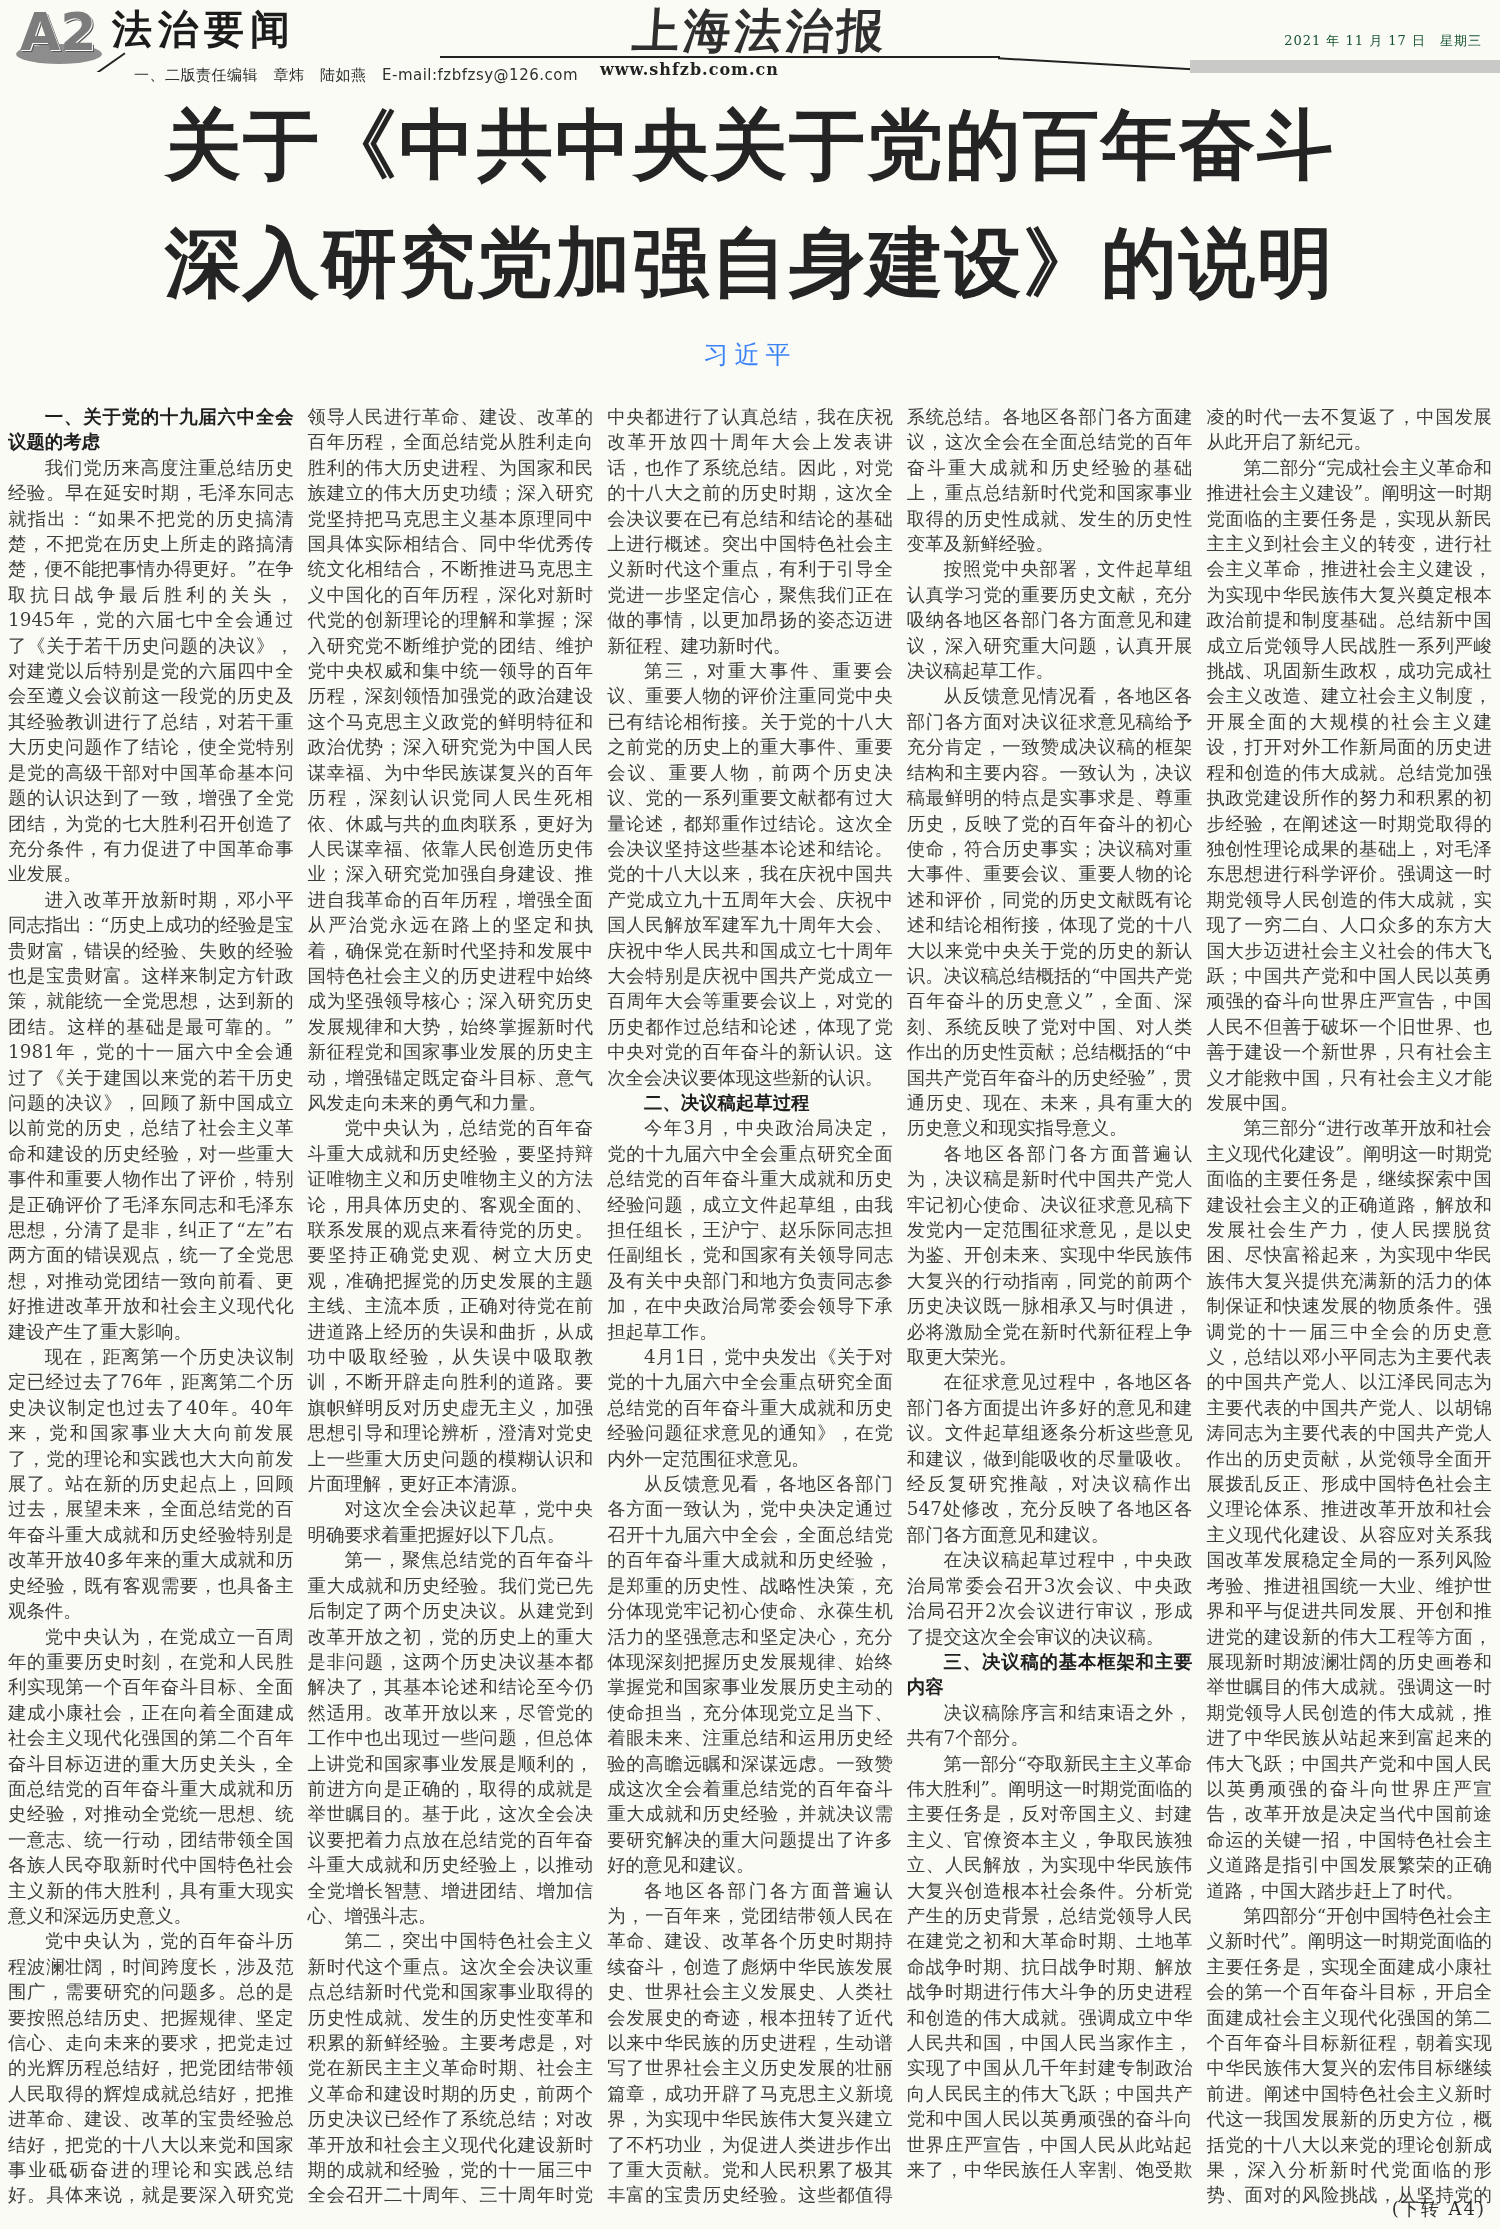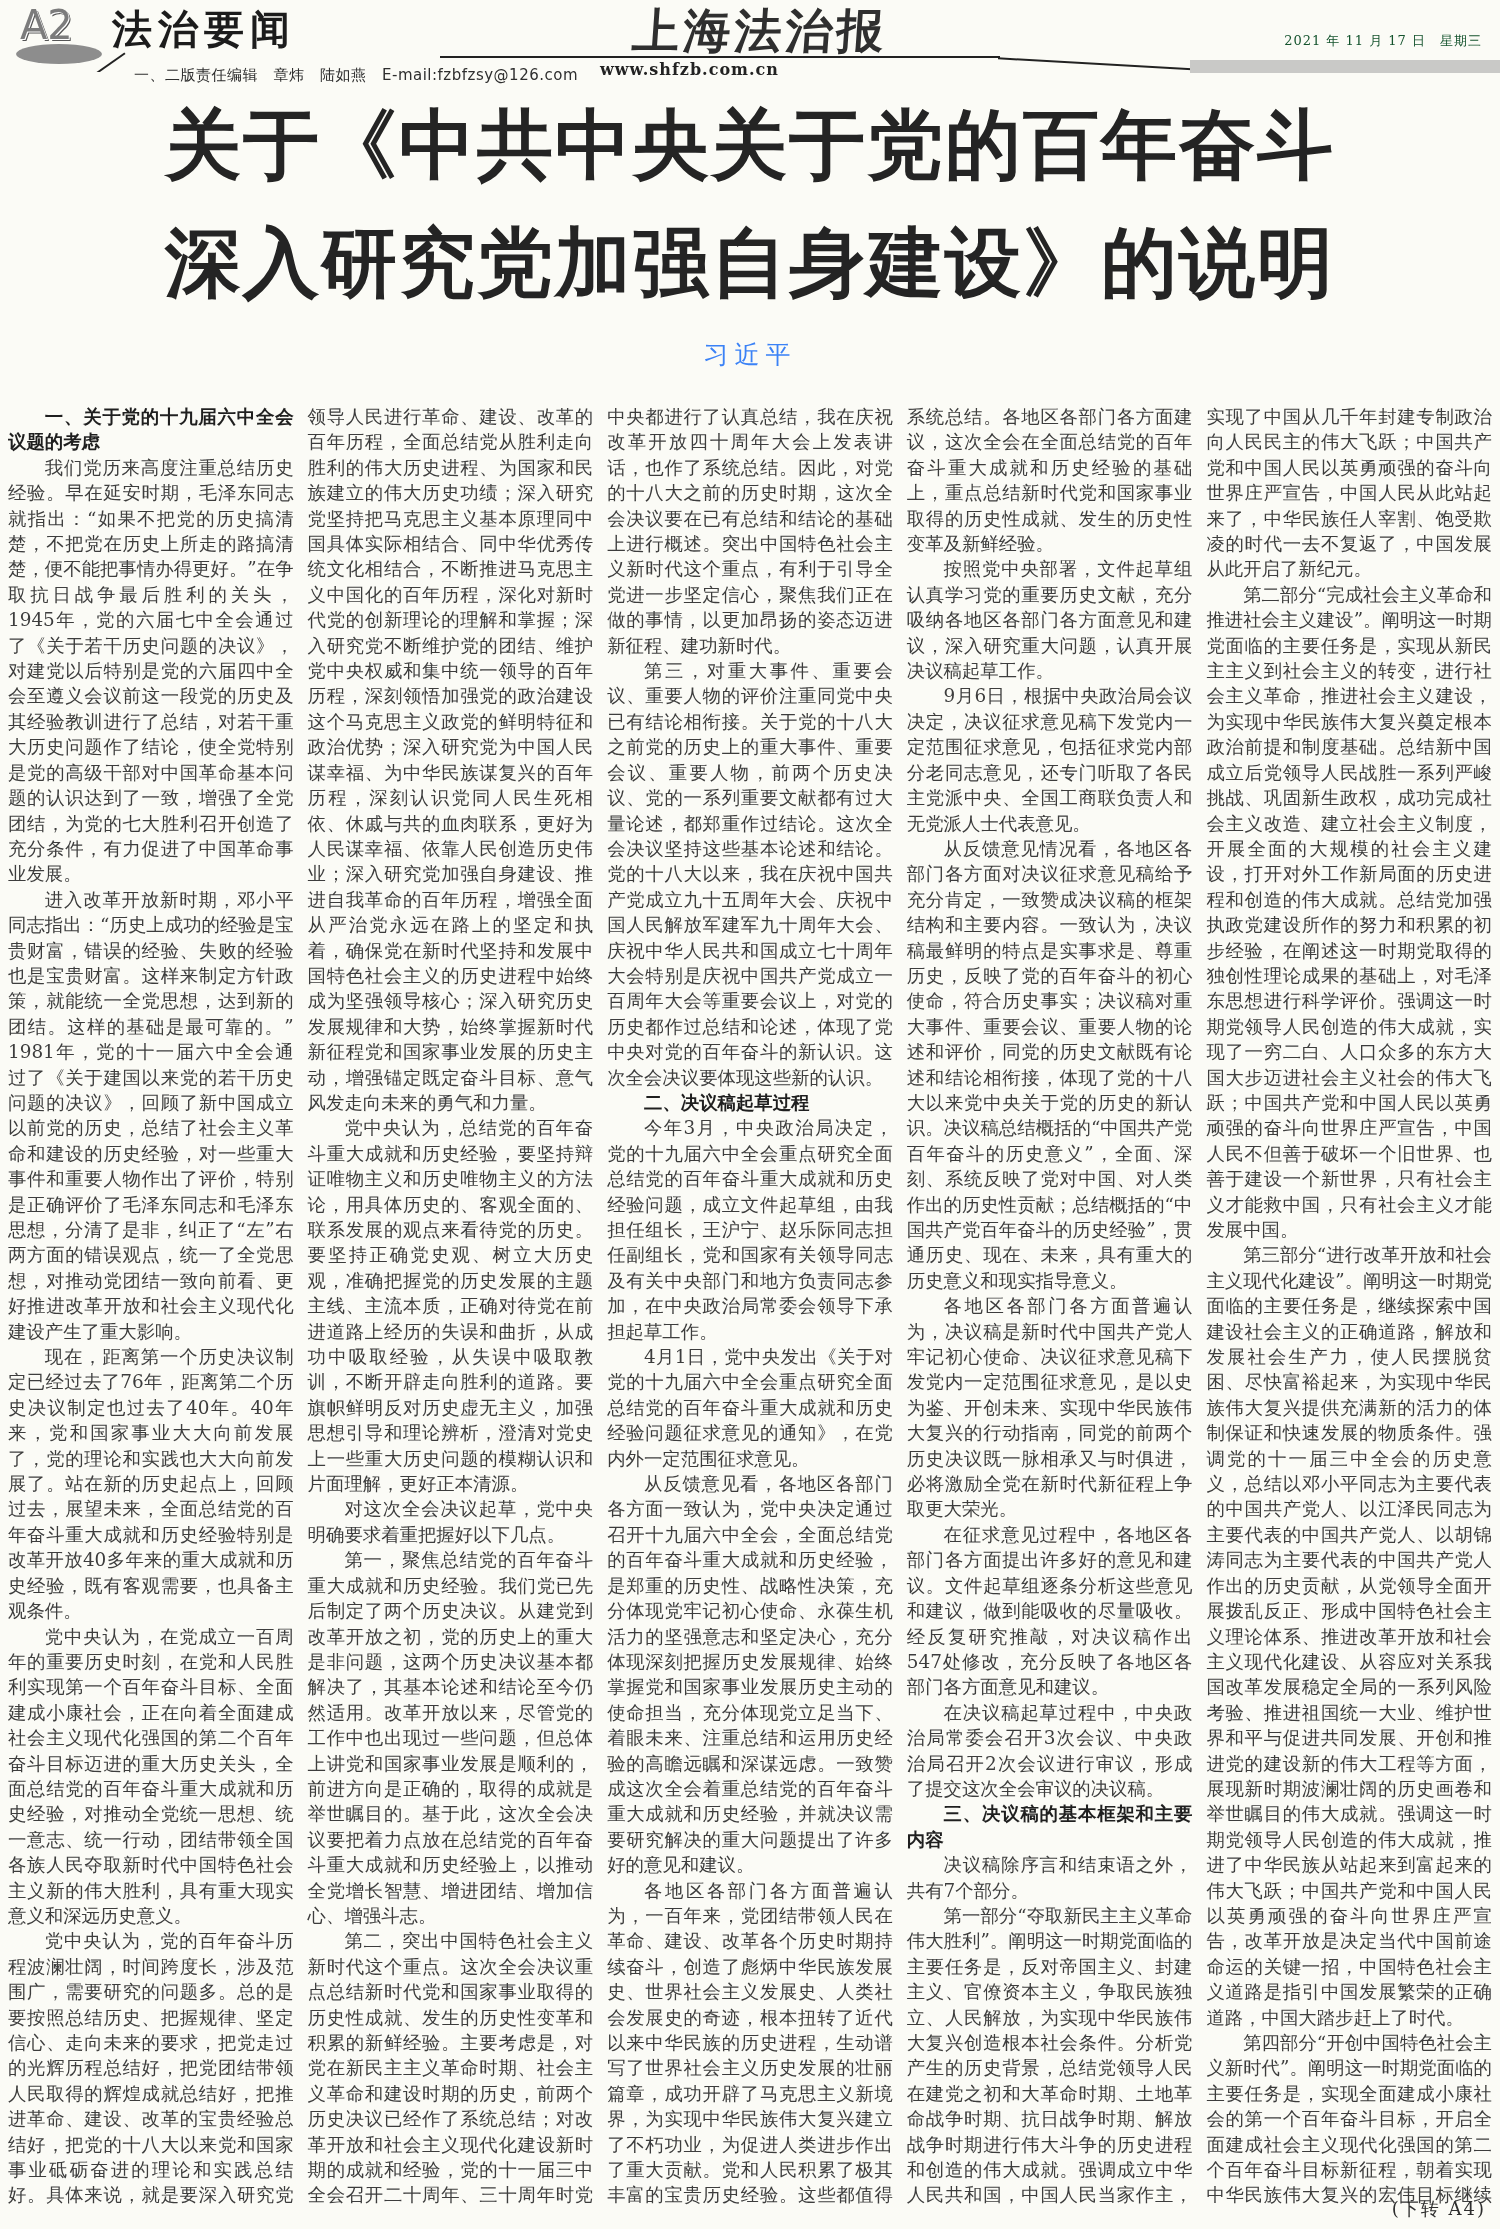--- a/index.html
+++ b/index.html
@@ -8,21 +8,21 @@
     position:relative; width:1500px; height:2229px; margin:0 auto;
     background:#fbfbf6; color:#3d3d3d; overflow:hidden;
     font-family:"DejaVu Serif","Liberation Serif",serif;
   }
   
   .header { position:absolute; left:0; top:0; width:1500px; height:80px; }
   .badge-wrap { position:absolute; left:14px; top:4px; width:92px; height:64px; }
   .badge-ellipse { position:absolute; left:2px; top:40px; width:86px; height:20px;
     background:#8d8d8d; border-radius:50%; }
   .badge-text { position:absolute; left:6px; top:-2px; font-family:"DejaVu Sans","Liberation Sans",sans-serif;
-    font-weight:normal; font-size:40px; color:#7c7c7c; text-shadow:1px 1px 0 #fff,2px 2px 0 #555; }
+    font-weight:bold; font-size:52px; color:#7c7c7c; text-shadow:1px 1px 0 #fff,2px 2px 0 #555; }
   .section-title { position:absolute; left:112px; top:2px;
     font-family:"DejaVu Sans","Liberation Sans",sans-serif;
     font-weight:900; font-size:40px; letter-spacing:6px; color:#1c1c1c; }
   .editors { position:absolute; left:118px; top:66px; font-size:15px; color:#2e2e2e;
     font-family:"DejaVu Sans","Liberation Sans",sans-serif; letter-spacing:0.5px;margin-left:16px; }
   .editor-slash { position:absolute; left:96px; top:50px; width:34px; height:22px; overflow:hidden; }
   .editor-slash::before { content:""; position:absolute; left:14px; top:-4px; width:2px; height:34px;
     background:#222; transform:rotate(55deg); }
   .masthead { position:absolute; left:560px; top:0px; width:400px; text-align:center;
     font-size:47px; font-weight:bold; letter-spacing:4px; color:#2f2f2f;
@@ -93,21 +93,20 @@
       <p class="para">对这次全会决议起草，党中央明确要求着重把握好以下几点。</p>
       <p class="para">第一，聚焦总结党的百年奋斗重大成就和历史经验。我们党已先后制定了两个历史决议。从建党到改革开放之初，党的历史上的重大是非问题，这两个历史决议基本都解决了，其基本论述和结论至今仍然适用。改革开放以来，尽管党的工作中也出现过一些问题，但总体上讲党和国家事业发展是顺利的，前进方向是正确的，取得的成就是举世瞩目的。基于此，这次全会决议要把着力点放在总结党的百年奋斗重大成就和历史经验上，以推动全党增长智慧、增进团结、增加信心、增强斗志。</p>
       <p class="para">第二，突出中国特色社会主义新时代这个重点。这次全会决议重点总结新时代党和国家事业取得的历史性成就、发生的历史性变革和积累的新鲜经验。主要考虑是，对党在新民主主义革命时期、社会主义革命和建设时期的历史，前两个历史决议已经作了系统总结；对改革开放和社会主义现代化建设新时期的成就和经验，党的十一届三中全会召开二十周年、三十周年时党中央都进行了认真总结，我在庆祝改革开放四十周年大会上发表讲话，也作了系统总结。因此，对党的十八大之前的历史时期，这次全会决议要在已有总结和结论的基础上进行概述。突出中国特色社会主义新时代这个重点，有利于引导全党进一步坚定信心，聚焦我们正在做的事情，以更加昂扬的姿态迈进新征程、建功新时代。</p>
       <p class="para">第三，对重大事件、重要会议、重要人物的评价注重同党中央已有结论相衔接。关于党的十八大之前党的历史上的重大事件、重要会议、重要人物，前两个历史决议、党的一系列重要文献都有过大量论述，都郑重作过结论。这次全会决议坚持这些基本论述和结论。党的十八大以来，我在庆祝中国共产党成立九十五周年大会、庆祝中国人民解放军建军九十周年大会、庆祝中华人民共和国成立七十周年大会特别是庆祝中国共产党成立一百周年大会等重要会议上，对党的历史都作过总结和论述，体现了党中央对党的百年奋斗的新认识。这次全会决议要体现这些新的认识。</p>
       <p class="subhead">二、决议稿起草过程</p>
       <p class="para">今年3月，中央政治局决定，党的十九届六中全会重点研究全面总结党的百年奋斗重大成就和历史经验问题，成立文件起草组，由我担任组长，王沪宁、赵乐际同志担任副组长，党和国家有关领导同志及有关中央部门和地方负责同志参加，在中央政治局常委会领导下承担起草工作。</p>
       <p class="para">4月1日，党中央发出《关于对党的十九届六中全会重点研究全面总结党的百年奋斗重大成就和历史经验问题征求意见的通知》，在党内外一定范围征求意见。</p>
       <p class="para">从反馈意见看，各地区各部门各方面一致认为，党中央决定通过召开十九届六中全会，全面总结党的百年奋斗重大成就和历史经验，是郑重的历史性、战略性决策，充分体现党牢记初心使命、永葆生机活力的坚强意志和坚定决心，充分体现深刻把握历史发展规律、始终掌握党和国家事业发展历史主动的使命担当，充分体现党立足当下、着眼未来、注重总结和运用历史经验的高瞻远瞩和深谋远虑。一致赞成这次全会着重总结党的百年奋斗重大成就和历史经验，并就决议需要研究解决的重大问题提出了许多好的意见和建议。</p>
       <p class="para">各地区各部门各方面普遍认为，一百年来，党团结带领人民在革命、建设、改革各个历史时期持续奋斗，创造了彪炳中华民族发展史、世界社会主义发展史、人类社会发展史的奇迹，根本扭转了近代以来中华民族的历史进程，生动谱写了世界社会主义历史发展的壮丽篇章，成功开辟了马克思主义新境界，为实现中华民族伟大复兴建立了不朽功业，为促进人类进步作出了重大贡献。党和人民积累了极其丰富的宝贵历史经验。这些都值得系统总结。各地区各部门各方面建议，这次全会在全面总结党的百年奋斗重大成就和历史经验的基础上，重点总结新时代党和国家事业取得的历史性成就、发生的历史性变革及新鲜经验。</p>
       <p class="para">按照党中央部署，文件起草组认真学习党的重要历史文献，充分吸纳各地区各部门各方面意见和建议，深入研究重大问题，认真开展决议稿起草工作。</p>
-      <p class="para">9月6日，根据中央政治局会议决定，决议征求意见稿下发党内一定范围征求意见，包括征求党内部分老同志意见，还专门听取了各民主党派中央、全国工商联负责人和无党派人士代表意见。</p>
       <p class="para">从反馈意见情况看，各地区各部门各方面对决议征求意见稿给予充分肯定，一致赞成决议稿的框架结构和主要内容。一致认为，决议稿最鲜明的特点是实事求是、尊重历史，反映了党的百年奋斗的初心使命，符合历史事实；决议稿对重大事件、重要会议、重要人物的论述和评价，同党的历史文献既有论述和结论相衔接，体现了党的十八大以来党中央关于党的历史的新认识。决议稿总结概括的“中国共产党百年奋斗的历史意义”，全面、深刻、系统反映了党对中国、对人类作出的历史性贡献；总结概括的“中国共产党百年奋斗的历史经验”，贯通历史、现在、未来，具有重大的历史意义和现实指导意义。</p>
       <p class="para">各地区各部门各方面普遍认为，决议稿是新时代中国共产党人牢记初心使命、决议征求意见稿下发党内一定范围征求意见，是以史为鉴、开创未来、实现中华民族伟大复兴的行动指南，同党的前两个历史决议既一脉相承又与时俱进，必将激励全党在新时代新征程上争取更大荣光。</p>
       <p class="para">在征求意见过程中，各地区各部门各方面提出许多好的意见和建议。文件起草组逐条分析这些意见和建议，做到能吸收的尽量吸收。经反复研究推敲，对决议稿作出547处修改，充分反映了各地区各部门各方面意见和建议。</p>
       <p class="para">在决议稿起草过程中，中央政治局常委会召开3次会议、中央政治局召开2次会议进行审议，形成了提交这次全会审议的决议稿。</p>
       <p class="subhead">三、决议稿的基本框架和主要内容</p>
       <p class="para">决议稿除序言和结束语之外，共有7个部分。</p>
       <p class="para">第一部分“夺取新民主主义革命伟大胜利”。阐明这一时期党面临的主要任务是，反对帝国主义、封建主义、官僚资本主义，争取民族独立、人民解放，为实现中华民族伟大复兴创造根本社会条件。分析党产生的历史背景，总结党领导人民在建党之初和大革命时期、土地革命战争时期、抗日战争时期、解放战争时期进行伟大斗争的历史进程和创造的伟大成就。强调成立中华人民共和国，中国人民当家作主，实现了中国从几千年封建专制政治向人民民主的伟大飞跃；中国共产党和中国人民以英勇顽强的奋斗向世界庄严宣告，中国人民从此站起来了，中华民族任人宰割、饱受欺凌的时代一去不复返了，中国发展从此开启了新纪元。</p>
       <p class="para">第二部分“完成社会主义革命和推进社会主义建设”。阐明这一时期党面临的主要任务是，实现从新民主主义到社会主义的转变，进行社会主义革命，推进社会主义建设，为实现中华民族伟大复兴奠定根本政治前提和制度基础。总结新中国成立后党领导人民战胜一系列严峻挑战、巩固新生政权，成功完成社会主义改造、建立社会主义制度，开展全面的大规模的社会主义建设，打开对外工作新局面的历史进程和创造的伟大成就。总结党加强执政党建设所作的努力和积累的初步经验，在阐述这一时期党取得的独创性理论成果的基础上，对毛泽东思想进行科学评价。强调这一时期党领导人民创造的伟大成就，实现了一穷二白、人口众多的东方大国大步迈进社会主义社会的伟大飞跃；中国共产党和中国人民以英勇顽强的奋斗向世界庄严宣告，中国人民不但善于破坏一个旧世界、也善于建设一个新世界，只有社会主义才能救中国，只有社会主义才能发展中国。</p>
       <p class="para">第三部分“进行改革开放和社会主义现代化建设”。阐明这一时期党面临的主要任务是，继续探索中国建设社会主义的正确道路，解放和发展社会生产力，使人民摆脱贫困、尽快富裕起来，为实现中华民族伟大复兴提供充满新的活力的体制保证和快速发展的物质条件。强调党的十一届三中全会的历史意义，总结以邓小平同志为主要代表的中国共产党人、以江泽民同志为主要代表的中国共产党人、以胡锦涛同志为主要代表的中国共产党人作出的历史贡献，从党领导全面开展拨乱反正、形成中国特色社会主义理论体系、推进改革开放和社会主义现代化建设、从容应对关系我国改革发展稳定全局的一系列风险考验、推进祖国统一大业、维护世界和平与促进共同发展、开创和推进党的建设新的伟大工程等方面，展现新时期波澜壮阔的历史画卷和举世瞩目的伟大成就。强调这一时期党领导人民创造的伟大成就，推进了中华民族从站起来到富起来的伟大飞跃；中国共产党和中国人民以英勇顽强的奋斗向世界庄严宣告，改革开放是决定当代中国前途命运的关键一招，中国特色社会主义道路是指引中国发展繁荣的正确道路，中国大踏步赶上了时代。</p>
       <p class="para">第四部分“开创中国特色社会主义新时代”。阐明这一时期党面临的主要任务是，实现全面建成小康社会的第一个百年奋斗目标，开启全面建成社会主义现代化强国的第二个百年奋斗目标新征程，朝着实现中华民族伟大复兴的宏伟目标继续前进。阐述中国特色社会主义新时代这一我国发展新的历史方位，概括党的十八大以来党的理论创新成果，深入分析新时代党面临的形势、面对的风险挑战，从坚持党的全面领导、全面从严治党、经济建设、全面深化改革开放、政治建设、全面依法治国、文化建设、社会建设、生态文明建设、国防和军队建设、维护国家安全、坚持“一国两制”和推进祖国统一、外交工作等13个方面，分领域总结新时代党和国家事业取得的历史性成就、发生的历史性变革，重点总结九年来的原创性思想、变革性实践、突破性进展、标志性成果。强调这一时期党领导人民创造的伟大成就，为实现中华民族伟大复兴提供了更为完善的制度保证、更为坚实的物质基础、更为主动的精神力量；中国共产党和中国人民以英勇顽强的奋斗向世界庄严宣告，中华民族迎来了从站起来、富起来到强起来的伟大飞跃。</p>

